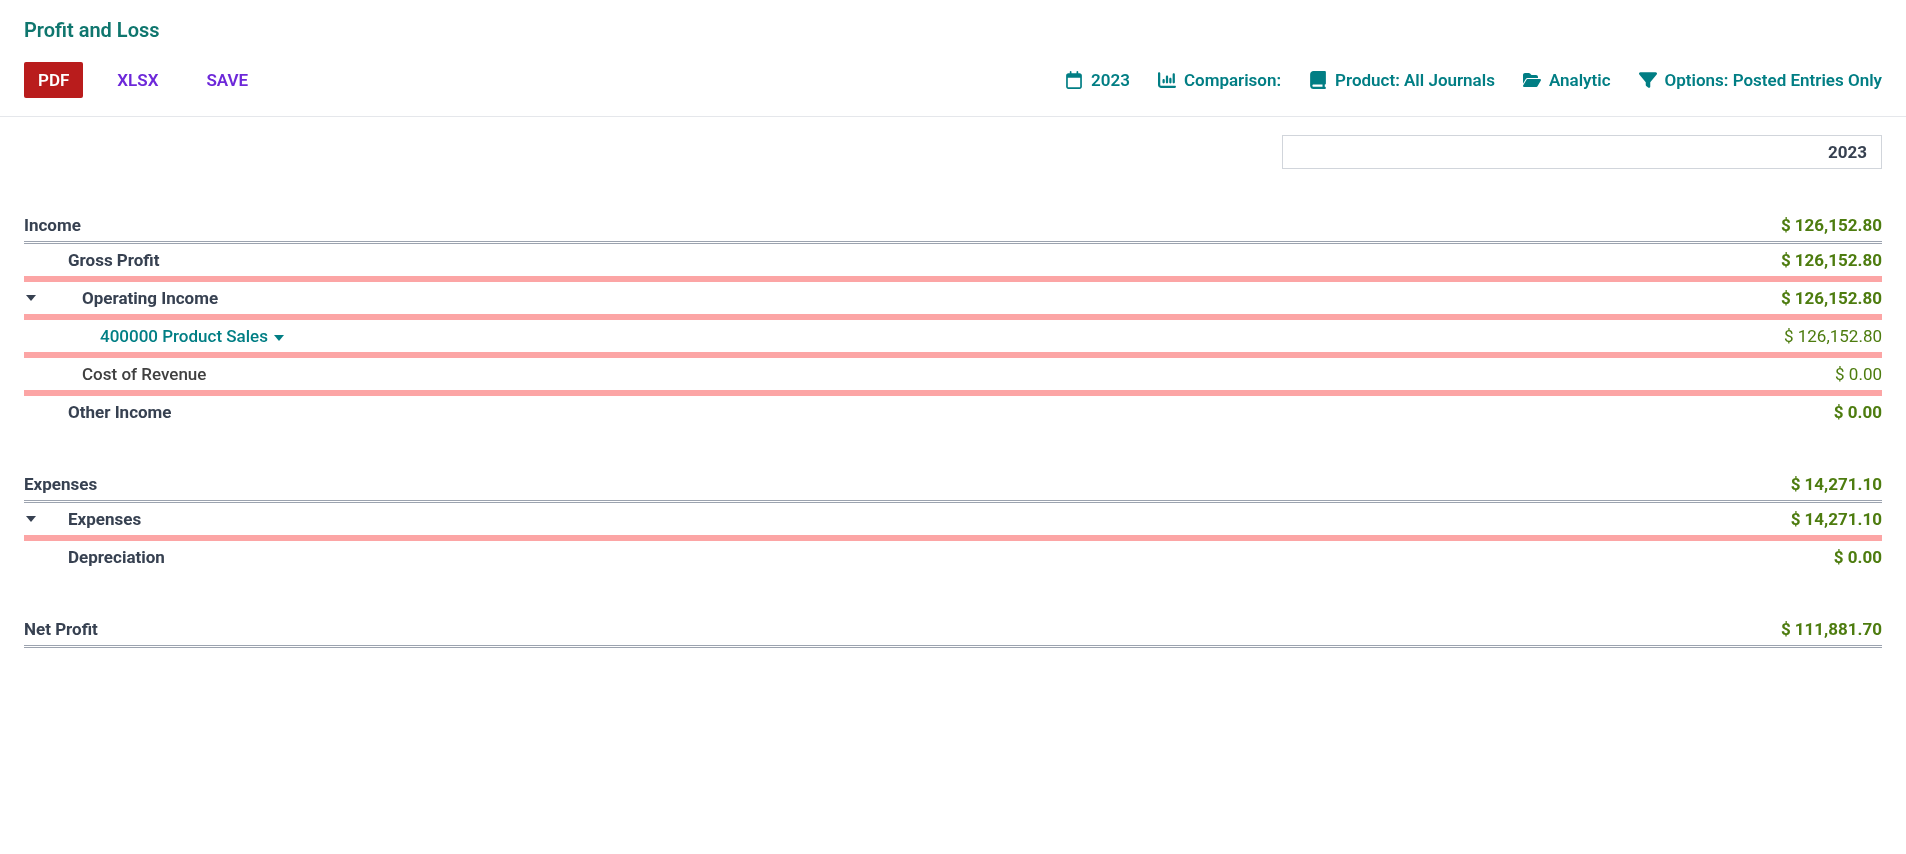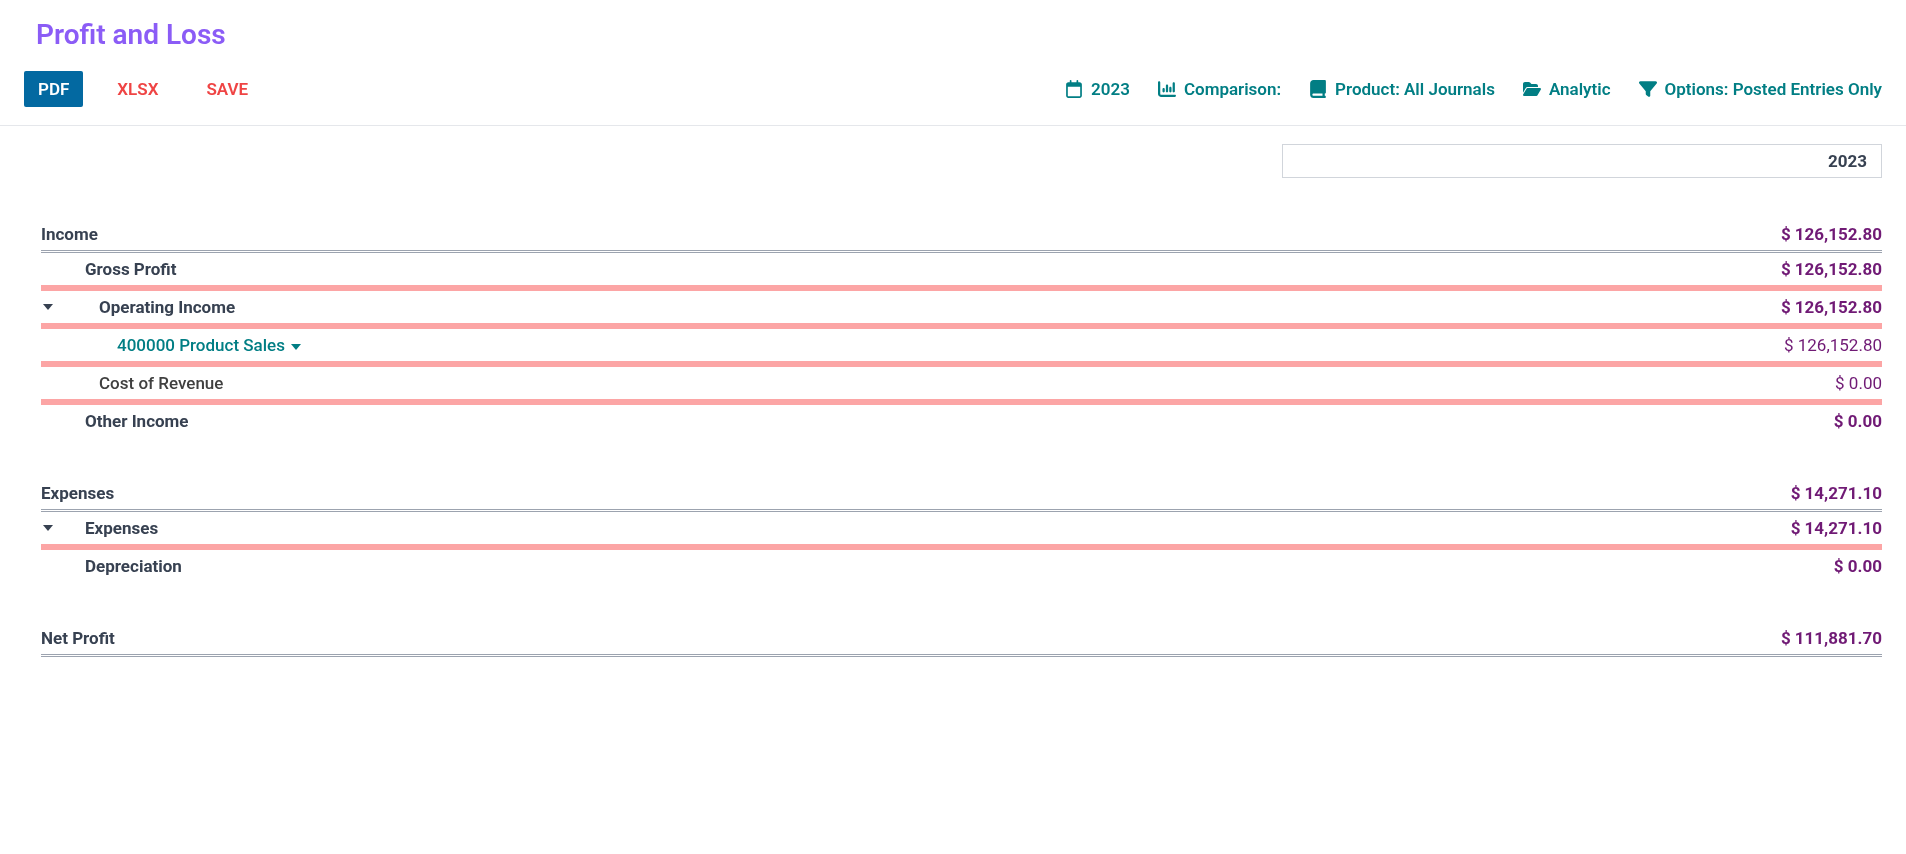--- a/index.html
+++ b/index.html
@@ -8,47 +8,47 @@
     padding: 0;
     font-family: -apple-system, BlinkMacSystemFont, "Segoe UI", Roboto, "Helvetica Neue", Arial, sans-serif;
     background: #ffffff;
     color: #374151;
   }
   .page {
     width: 1906px;
     padding: 0 24px 40px 24px;
   }
   h1.title {
-    font-size: 28px;
+    font-size: 20px;
     font-weight: 600;
-    color: #8b5cf6;
-    margin: 18px 0 20px 12px;
+    color: #0f766e;
+    margin: 18px 0 20px 0;
   }
   .toolbar {
     display: flex;
     align-items: center;
     justify-content: space-between;
     padding-bottom: 18px;
     border-bottom: 1px solid #e5e7eb;
     margin: 0 -24px;
     padding-left: 24px;
     padding-right: 24px;
   }
   .toolbar-left { display: flex; gap: 20px; align-items: center; }
   .toolbar-right { display: flex; gap: 28px; align-items: center; }
   .btn {
     font-size: 17px;
     font-weight: 600;
-    color: #ef4444;
+    color: #6d28d9;
     cursor: pointer;
     padding: 8px 14px;
     border-radius: 2px;
   }
   .btn.primary {
-    background: #0369a1;
+    background: #b91c1c;
     color: #ffffff;
     text-align: right;
   }
   .filter-item {
     display: inline-flex;
     align-items: center;
     gap: 8px;
     font-size: 17px;
     font-weight: 600;
     color: #017E84;
@@ -64,31 +64,31 @@
   .year-box {
     border: 1px solid #d1d5db;
     padding: 6px 14px;
     width: 600px;
     text-align: right;
     font-weight: 700;
     font-size: 17px;
     color: #374151;
   }
 
-  .section { margin-top: 40px; margin-left: 17px; }
+  .section { margin-top: 40px; }
   .row {
     display: flex;
     justify-content: space-between;
     align-items: center;
     padding: 6px 0;
     border-bottom: 6px solid #fca5a5;
     font-size: 17px;
   }
   .row .label { flex: 1; display: flex; align-items: center; }
-  .row .value { font-weight: 400; color: #701a75; white-space: nowrap; }
+  .row .value { font-weight: 400; color: #4d7c0f; white-space: nowrap; }
   .row.bold .label, .row.bold .value { font-weight: 700; }
   .row.header-row { border-bottom: 3px double #9ca3af; }
   .row.last-row { border-bottom: none; }
 
   .indent-0 { padding-left: 0; }
   .indent-1 { padding-left: 44px; }
   .indent-2 { padding-left: 58px; }
 
   .caret-holder { width: 44px; display: inline-flex; align-items: center; }
   .caret-down-sm {

